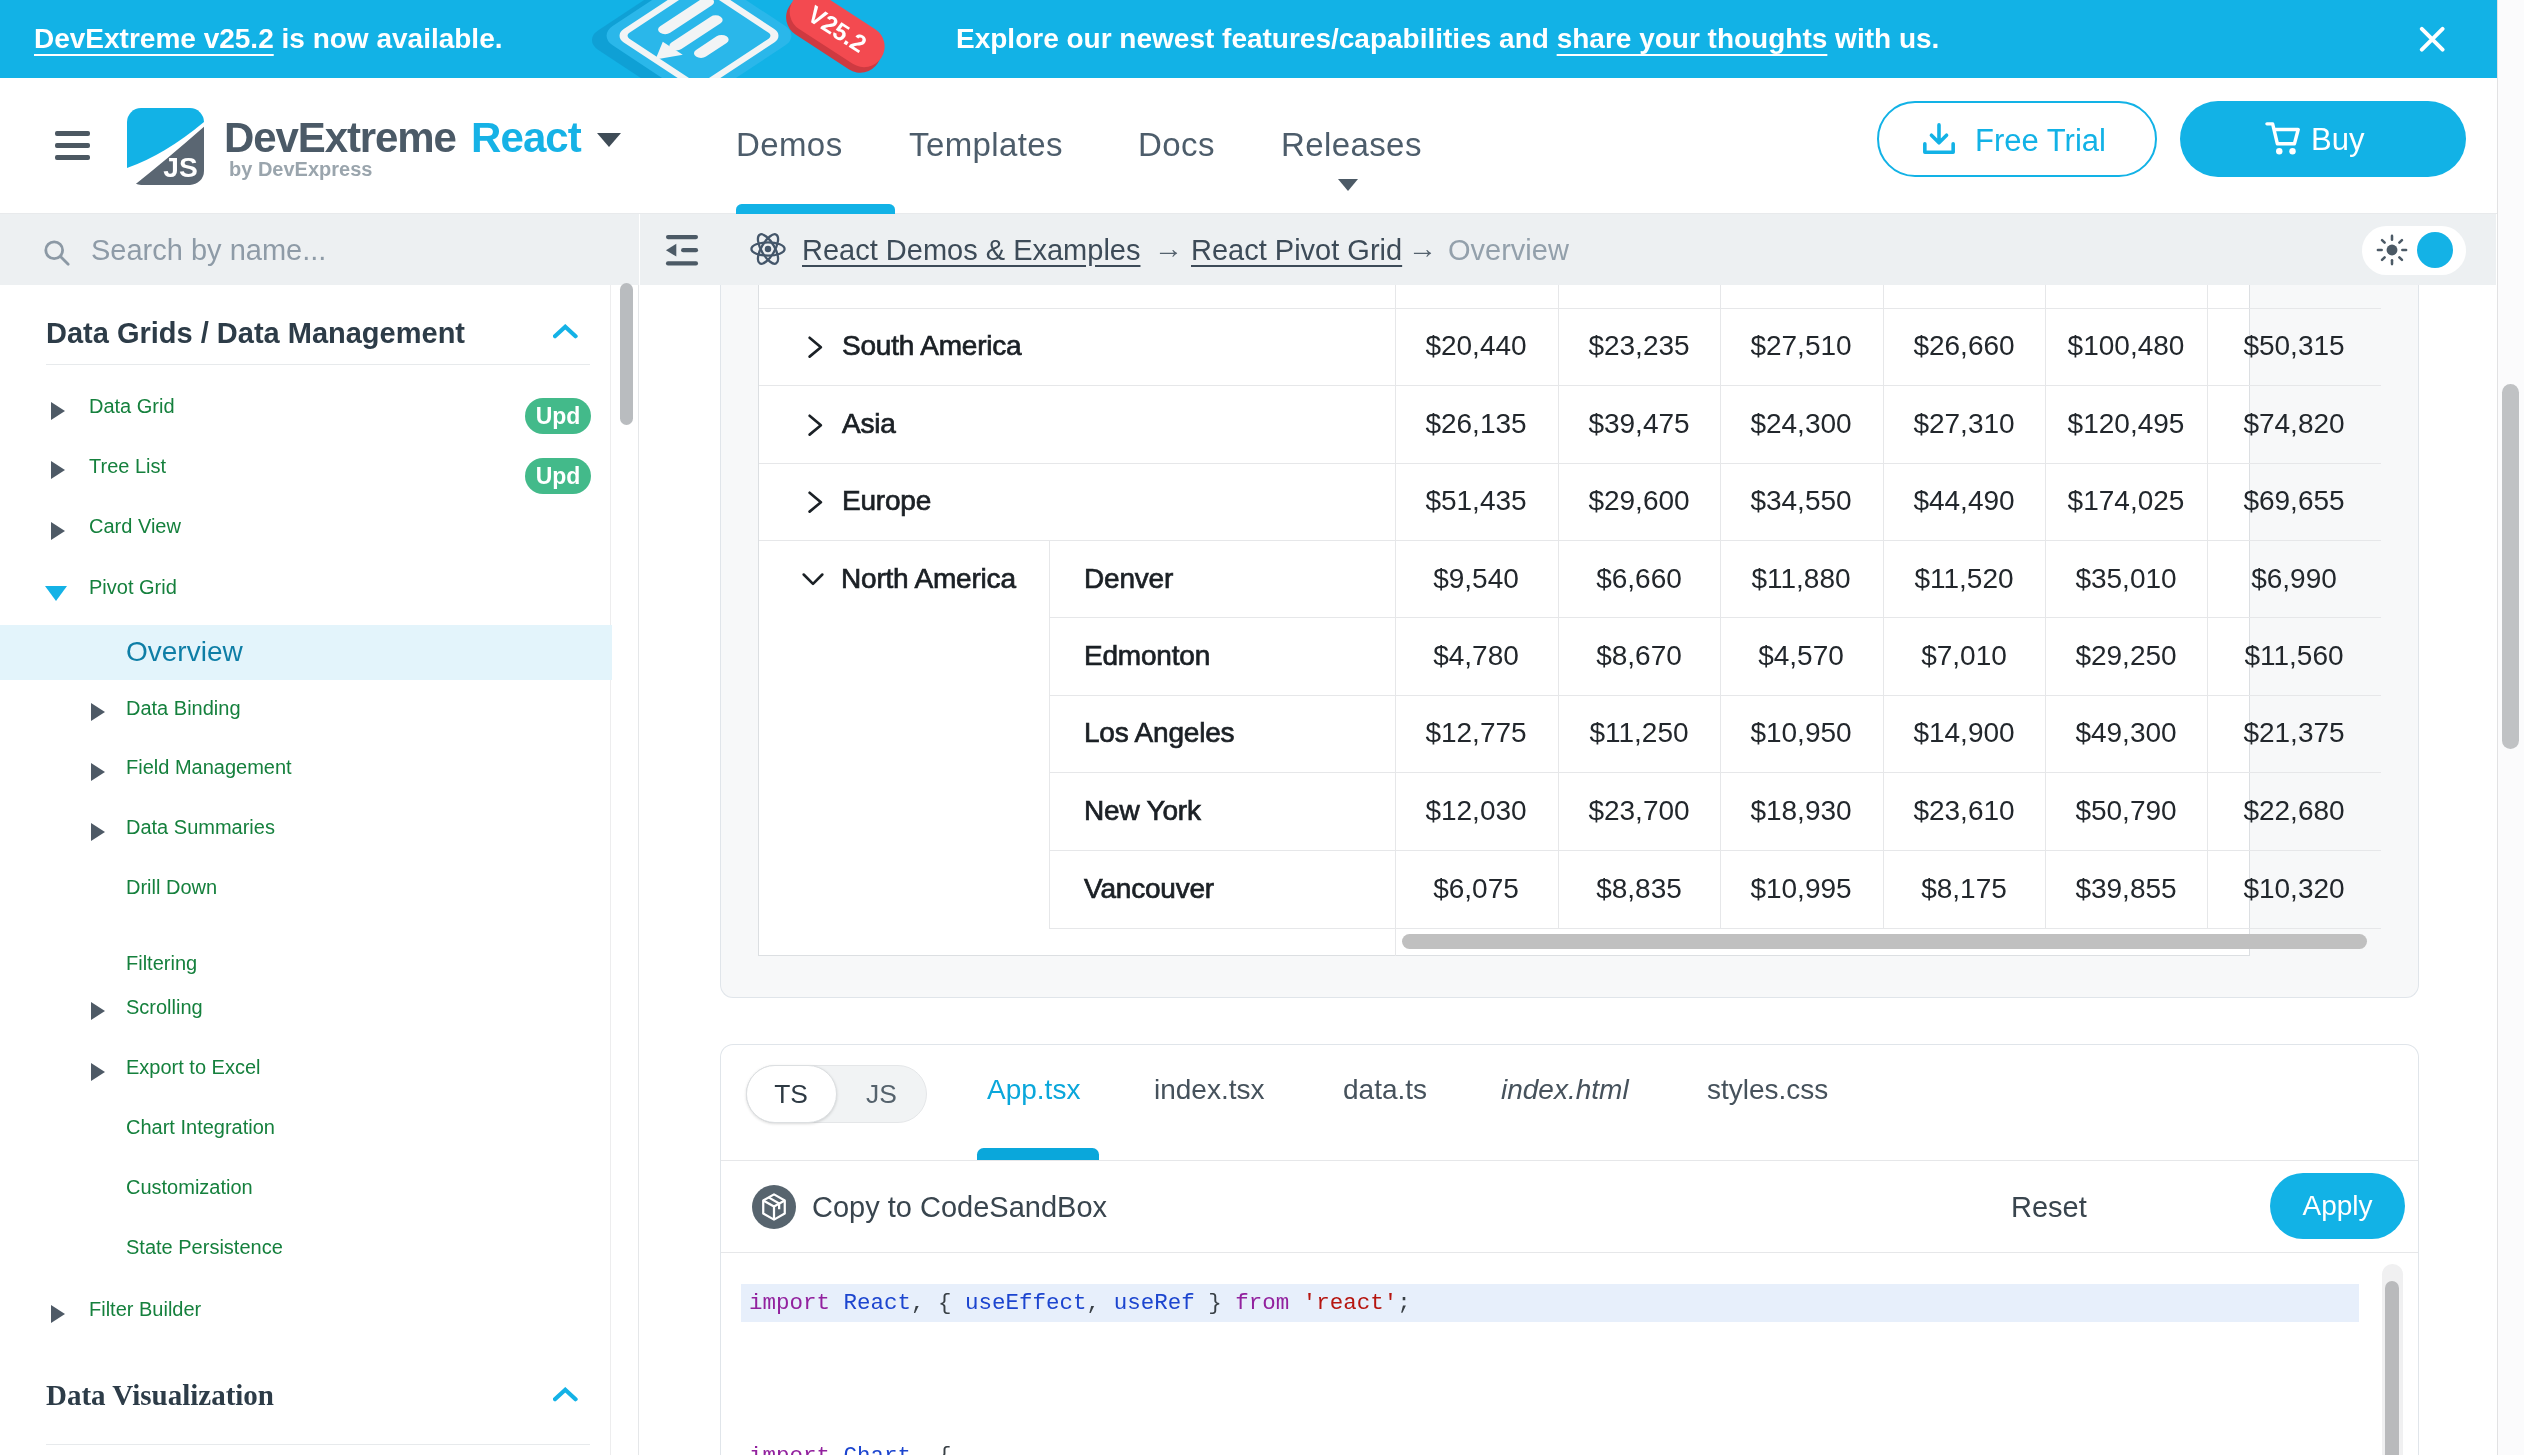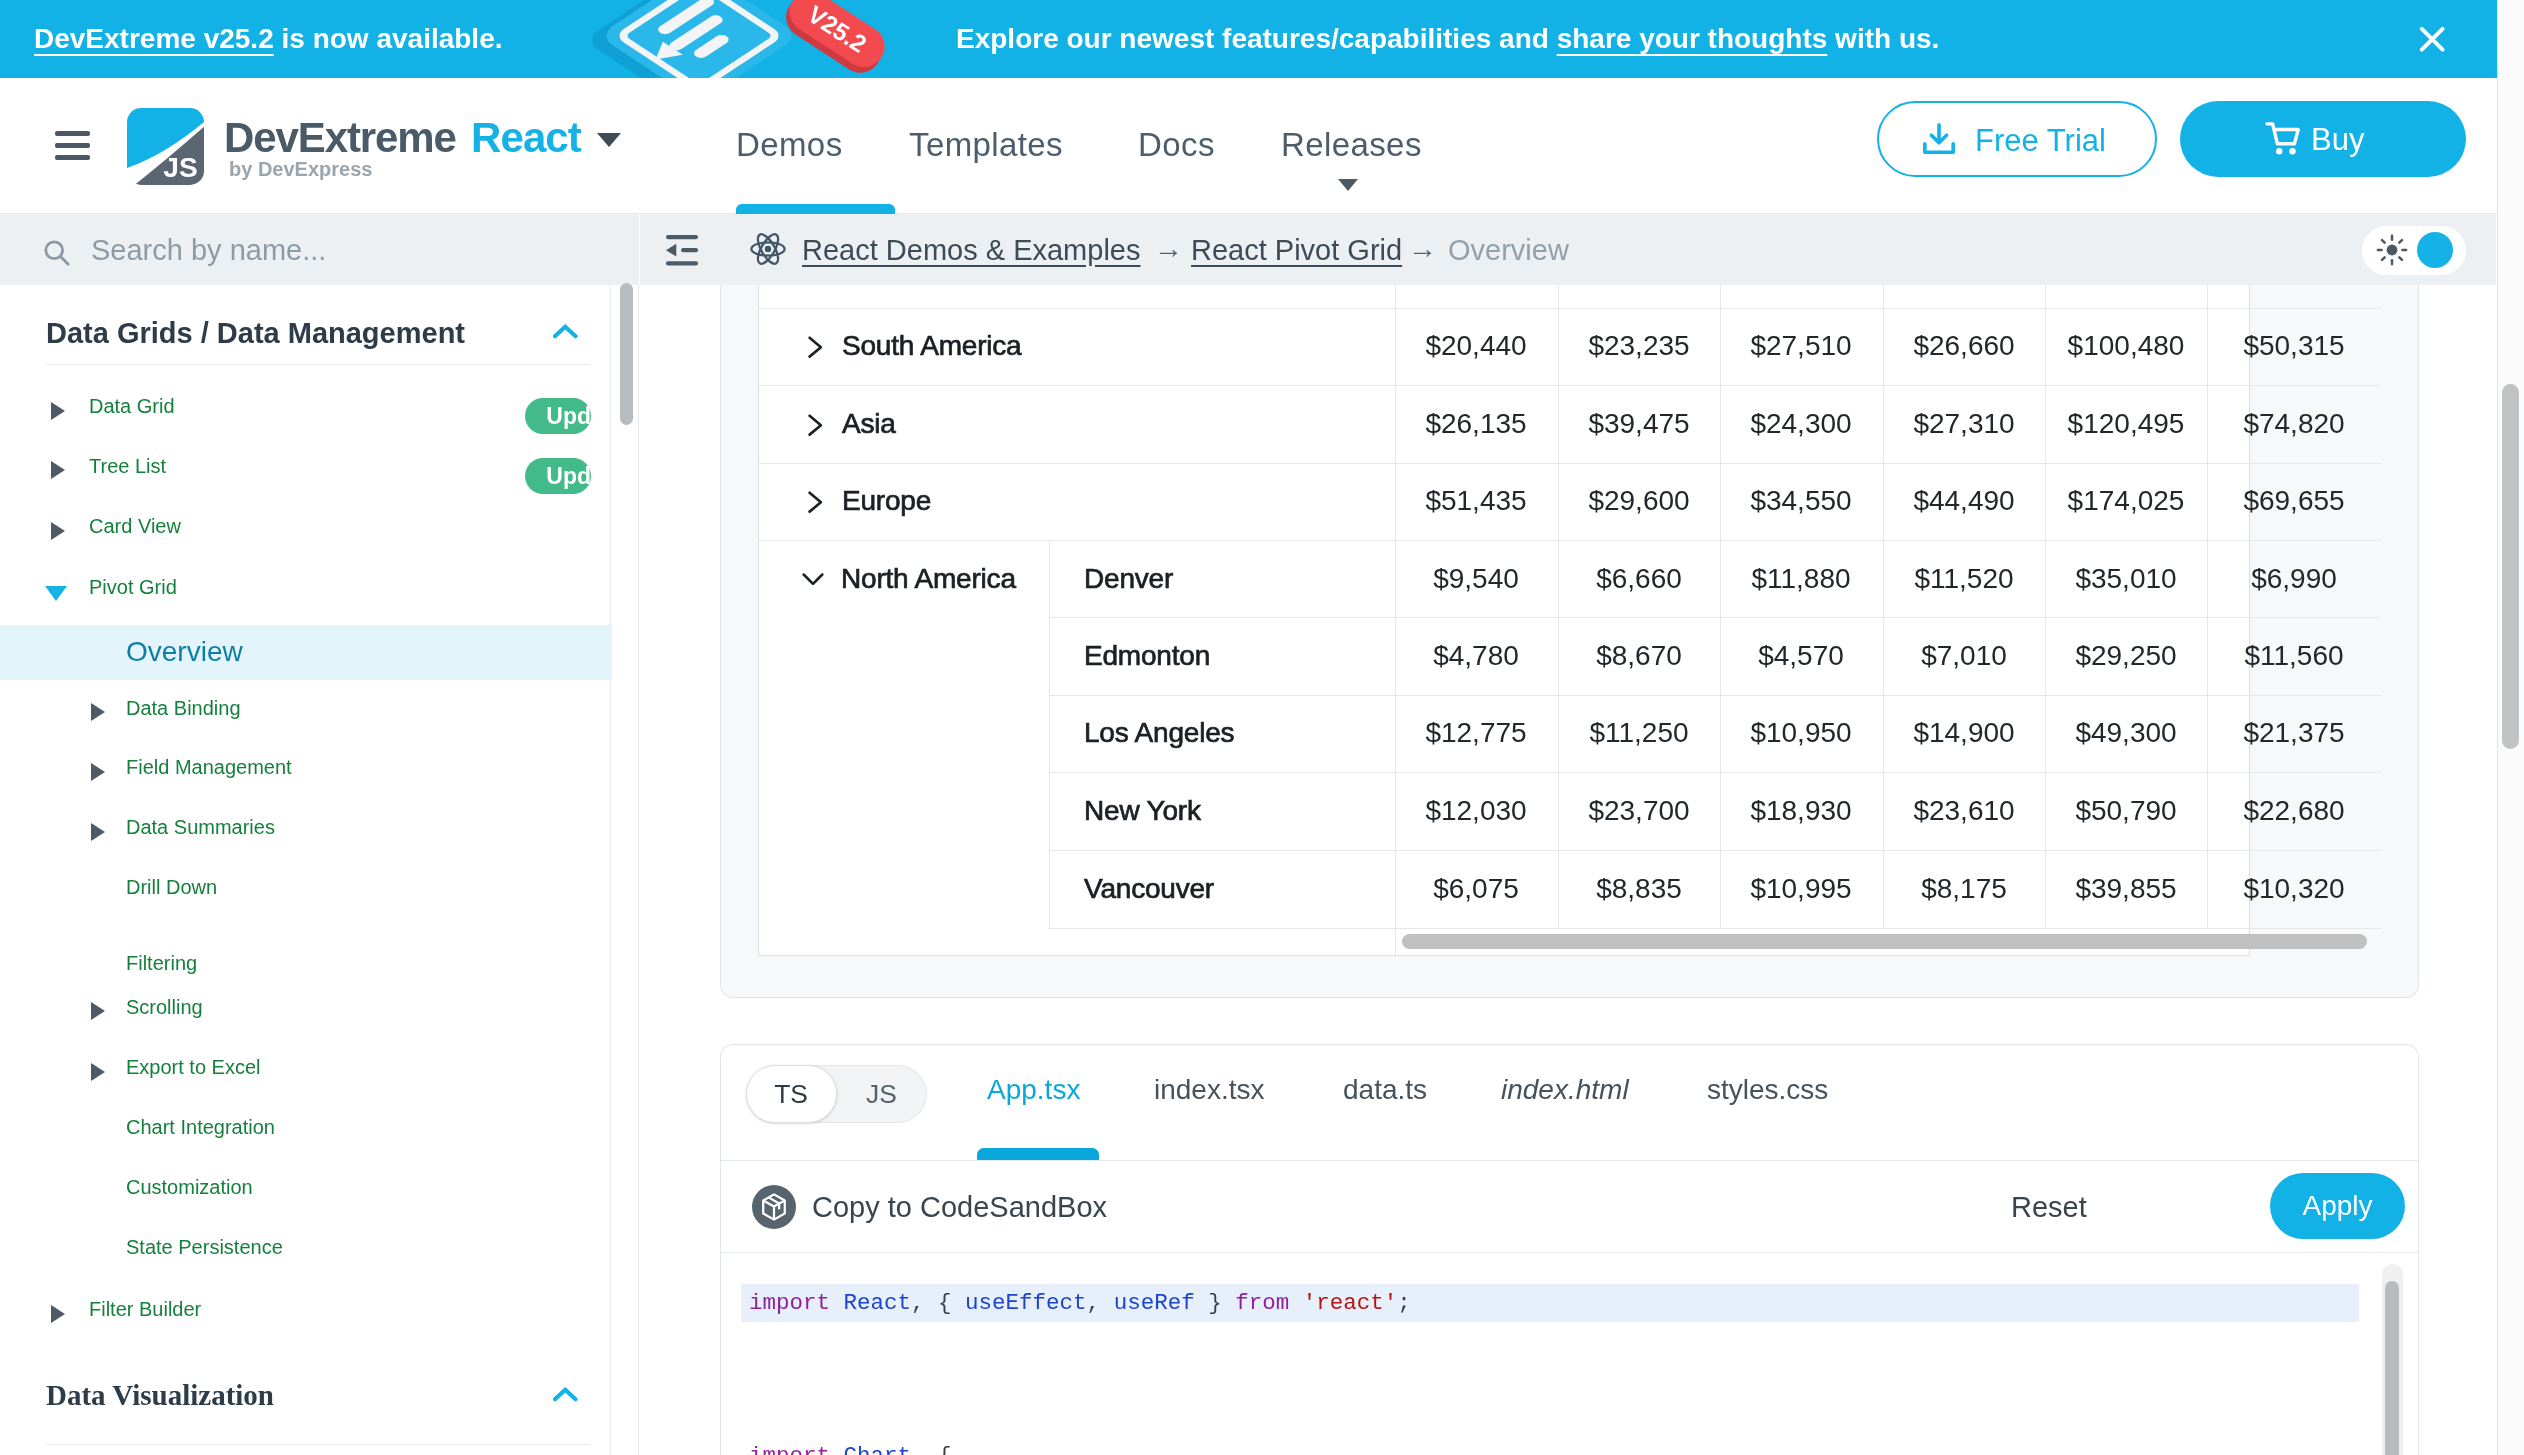--- a/index.html
+++ b/index.html
@@ -1,20 +1,20 @@
 <!DOCTYPE html>
 <html style="font-size:15px"><head>
 <meta charset="utf-8">
 <style>
   * { margin:0; padding:0; box-sizing:border-box; }
   html,body { width:2525px; height:1456px; background:#fff; font-family:"Liberation Sans", sans-serif; overflow:hidden; }
   .abs { position:absolute; }
   .line { position:absolute; background:#e6e7e9; }
   .sitem { font-size:20px; color:#15803d; }
-  .badge { width:66px; height:36px; background:#43ba8a; border-radius:18px; color:#fff; font-size:23px; font-weight:bold; text-align:right; line-height:36px; }
+  .badge { width:66px; height:36px; background:#43ba8a; border-radius:18px; color:#fff; font-size:23px; font-weight:bold; text-align:center; line-height:36px; }
   .tri-r { width:0; height:0; border-top:9.4px solid transparent; border-bottom:9.4px solid transparent; border-left:14px solid #4e5a66; }
   .tri-d { width:0; height:0; border-left:11.3px solid transparent; border-right:11.3px solid transparent; border-top:15px solid #14b2e6; }
   .lbl { position:absolute; font-size:28px; font-weight:400; -webkit-text-stroke:0.7px #1b2025; letter-spacing:-0.2px; color:#1b2025; }
   .val { position:absolute; font-size:28px; color:#22272c; text-align:center; }
   .code { font-family:"Liberation Mono", monospace; font-size:22.5px; font-weight:500; white-space:pre; }
   .kw { color:#92219e; } .id { color:#1c45cf; } .pc { color:#383f45; } .st { color:#b6150f; }
 </style>
 </head>
 <body>
 <div class="abs" style="left:0;top:0;width:2525px;height:1456px;">

